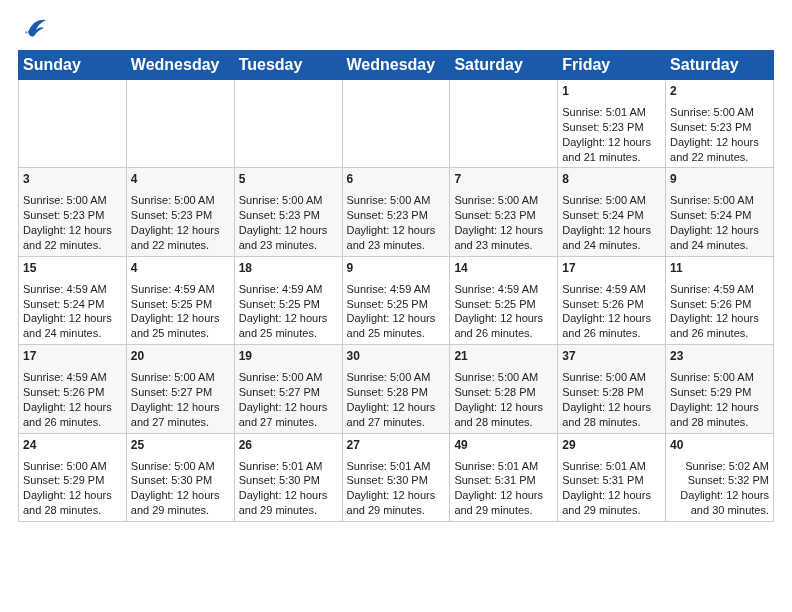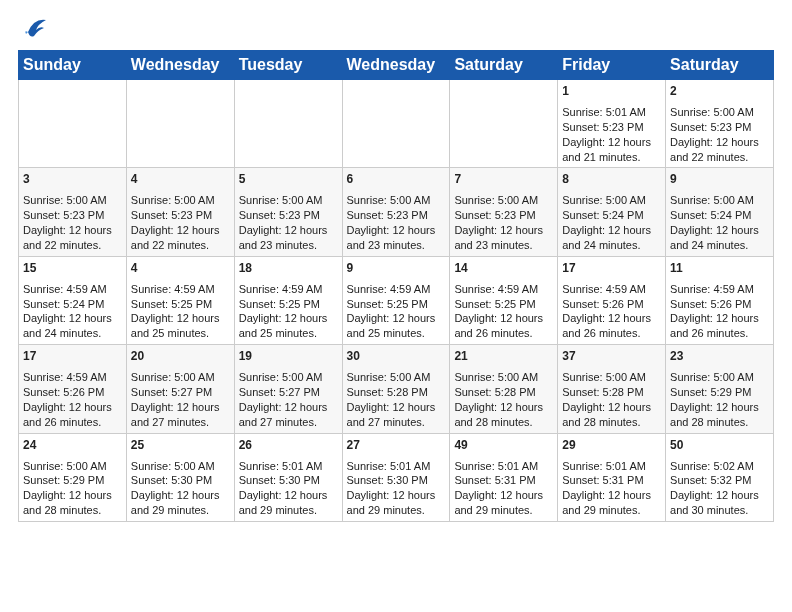--- a/index.html
+++ b/index.html
@@ -343,22 +343,22 @@
 and 29 minutes.</div>
           </td>
           <td>
             <span class="day-num">29</span>
             <div class="day-info" style="white-space: pre-line;">Sunrise: 5:01 AM
 Sunset: 5:31 PM
 Daylight: 12 hours
 and 29 minutes.</div>
           </td>
           <td>
-            <span class="day-num">50</span>
-            <div class="day-info" style="white-space: pre-line;">Sunrise: 5:02 AM
+            <span class="day-num">40</span>
+            <div class="day-info" style="white-space: pre-line; text-align: right;">Sunrise: 5:02 AM
 Sunset: 5:32 PM
 Daylight: 12 hours
 and 30 minutes.</div>
           </td>
         </tr>
       </tbody>
   </table>
 </div>
 
 </body></html>

